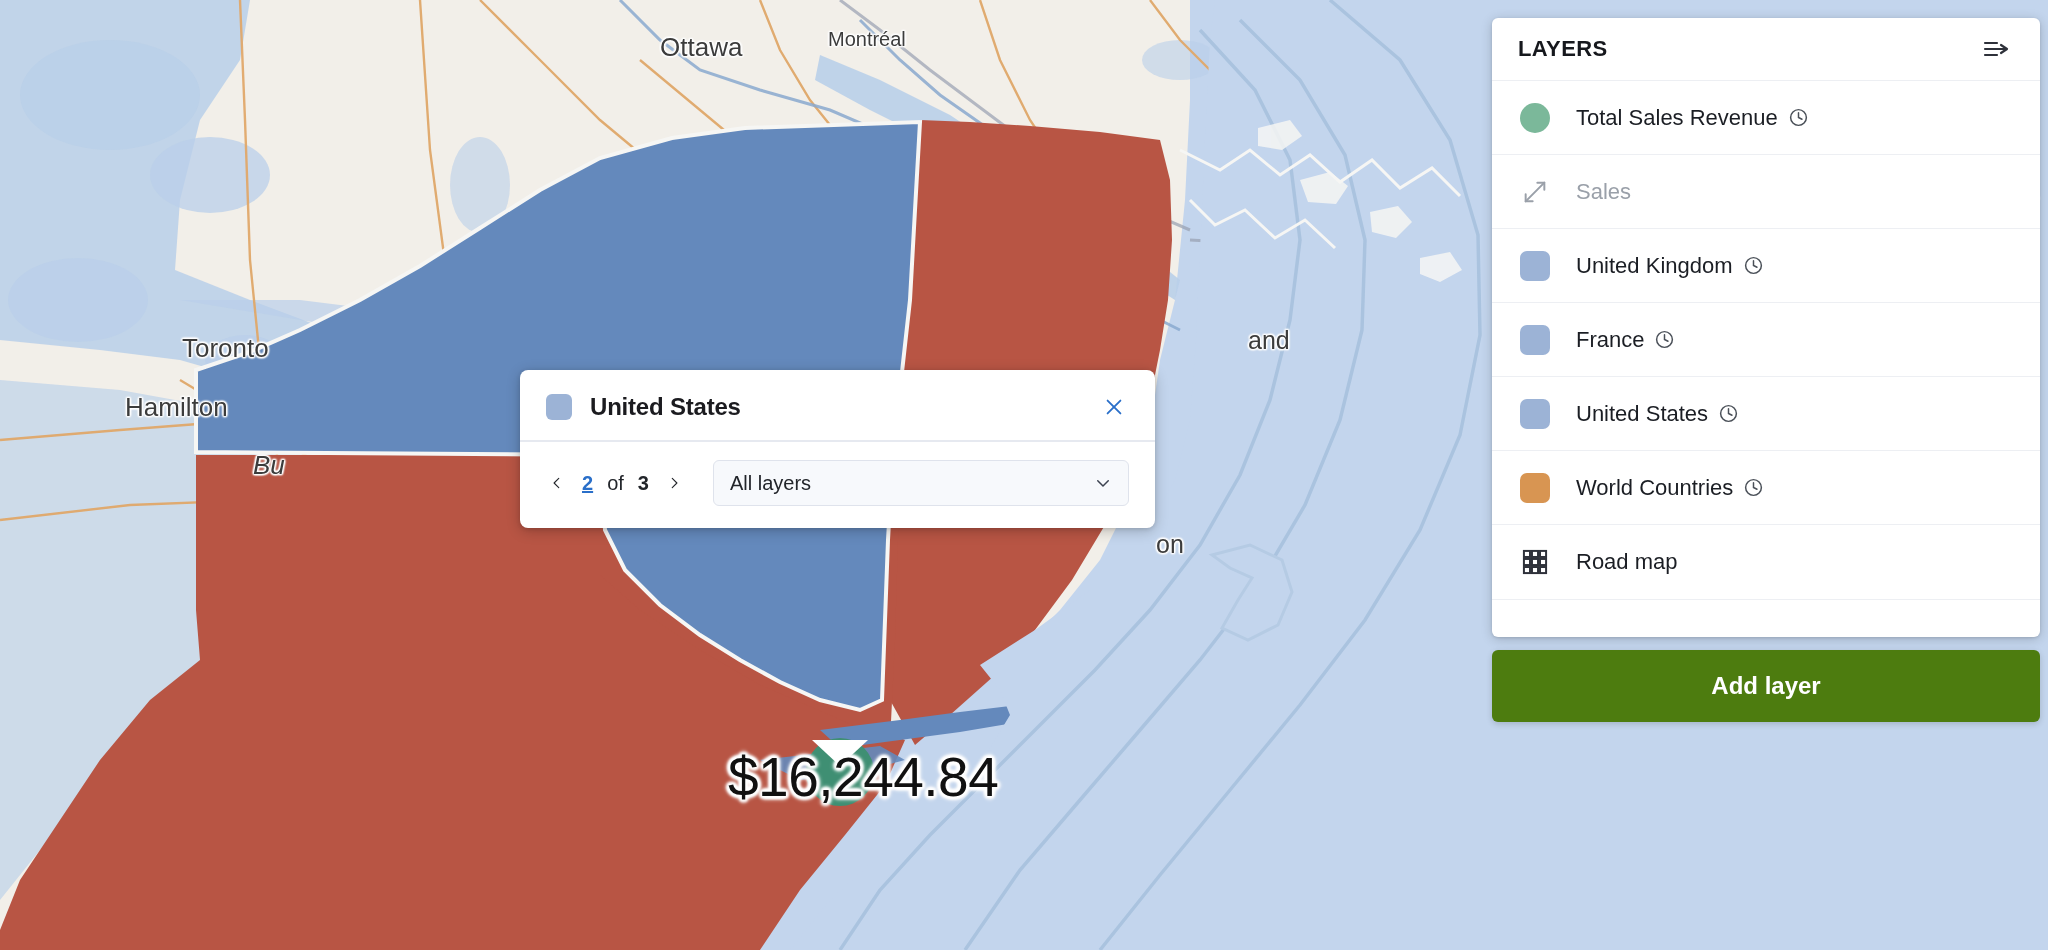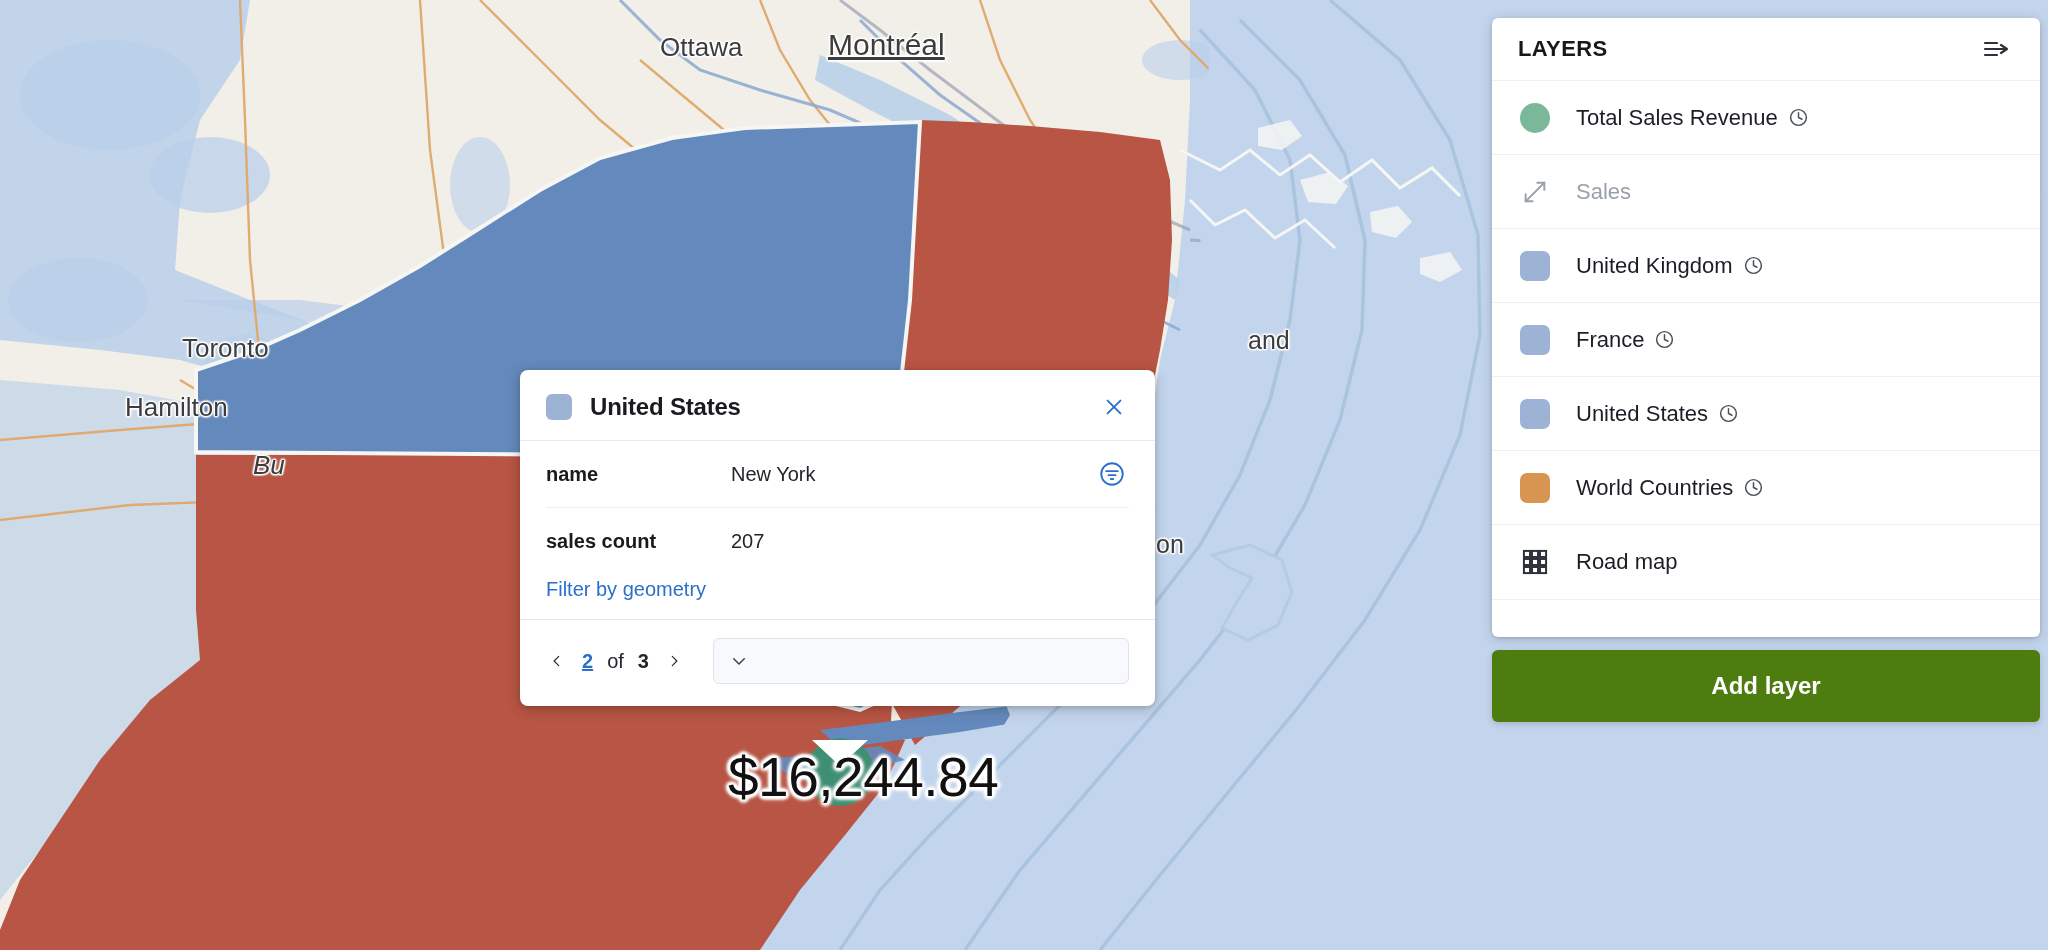--- a/index.html
+++ b/index.html
@@ -378,21 +378,21 @@
           <path d="M1190,200 L1215,225 L1245,210 L1275,238 L1305,220 L1335,248"></path>
         </g>
 
         <circle cx="840" cy="772" r="34" fill="#3f8f73"></circle>
         <path d="M812,740 L840,766 L868,740 Z" fill="#ffffff"></path>
       </g>
     </svg>
 
     <div>
       <span class="map-label" style="left:660px;top:32px;font-size:26px;">Ottawa</span>
-      <span class="map-label" style="left:828px;top:28px;font-size:30px;text-decoration:underline;">Montréal</span>
+      <span class="map-label" style="left:828px;top:28px;font-size:20px;">Montréal</span>
       <span class="map-label" style="left:182px;top:333px;font-size:26px;">Toronto</span>
       <span class="map-label" style="left:125px;top:392px;font-size:26px;">Hamilton</span>
       <span class="map-label" style="left:253px;top:450px;font-size:26px;font-style:italic;">Bu</span>
       <span class="map-label" style="left:1248px;top:326px;font-size:25px;">and</span>
       <span class="map-label" style="left:1156px;top:530px;font-size:25px;">on</span>
       <span class="map-label" style="left:2022px;top:175px;font-size:26px;">X</span>
     </div>
 
     <span class="value-label" style="left:728px;top:745px;">$16,244.84</span>
   </div>
@@ -405,62 +405,40 @@
       <span class="pop-close">
         <svg viewBox="0 0 24 24" fill="none" stroke="currentColor" stroke-width="2" stroke-linecap="round">
           <line x1="5" y1="5" x2="19" y2="19"></line>
             <line x1="19" y1="5" x2="5" y2="19"></line>
         </svg>
       </span>
     </div>
 
     <div class="divider"></div>
 
-    <div class="pop-body">
-
-      <div class="attr-row">
-        <span class="attr-key">name</span>
-        <span class="attr-val">New York</span>
-        <span class="attr-filter">
-          <svg viewBox="0 0 24 24" fill="none" stroke="#2a6fc9" stroke-width="1.6" stroke-linecap="round">
-            <circle cx="12" cy="12" r="9.2"></circle>
-            <line x1="7" y1="9.5" x2="17" y2="9.5"></line>
-            <line x1="9" y1="13" x2="15" y2="13"></line>
-            <line x1="11" y1="16.3" x2="13" y2="16.3"></line>
-          </svg>
-        </span>
-      </div>
-
-      <div class="attr-row">
-        <span class="attr-key">sales count</span>
-        <span class="attr-val">207</span>
-        <span class="attr-filter"></span>
-      </div>
-
-      <a class="geom-link">Filter by geometry</a>
-    </div>
 
     <div class="pop-foot">
       <div class="pager">
         <span class="pager-arrow">
           <svg viewBox="0 0 24 24" fill="none" stroke="currentColor" stroke-width="1.9" stroke-linecap="round" stroke-linejoin="round">
             <polyline points="15,4 7,12 15,20"></polyline>
           </svg>
         </span>
         <span class="pager-cur">2</span>
         <span class="pager-of">of</span>
         <span class="pager-total">3</span>
         <span class="pager-arrow">
           <svg viewBox="0 0 24 24" fill="none" stroke="currentColor" stroke-width="1.9" stroke-linecap="round" stroke-linejoin="round">
             <polyline points="9,4 17,12 9,20"></polyline>
           </svg>
         </span>
       </div>
 
       <div class="layer-select">
+        <span class="sel-text">All layers</span>
         <span class="chev">
           <svg viewBox="0 0 24 24" fill="none" stroke="currentColor" stroke-width="2" stroke-linecap="round" stroke-linejoin="round">
             <polyline points="5,9 12,16 19,9"></polyline>
           </svg>
         </span>
       </div>
     </div>
   </div>
 
   <div id="layers-panel">

